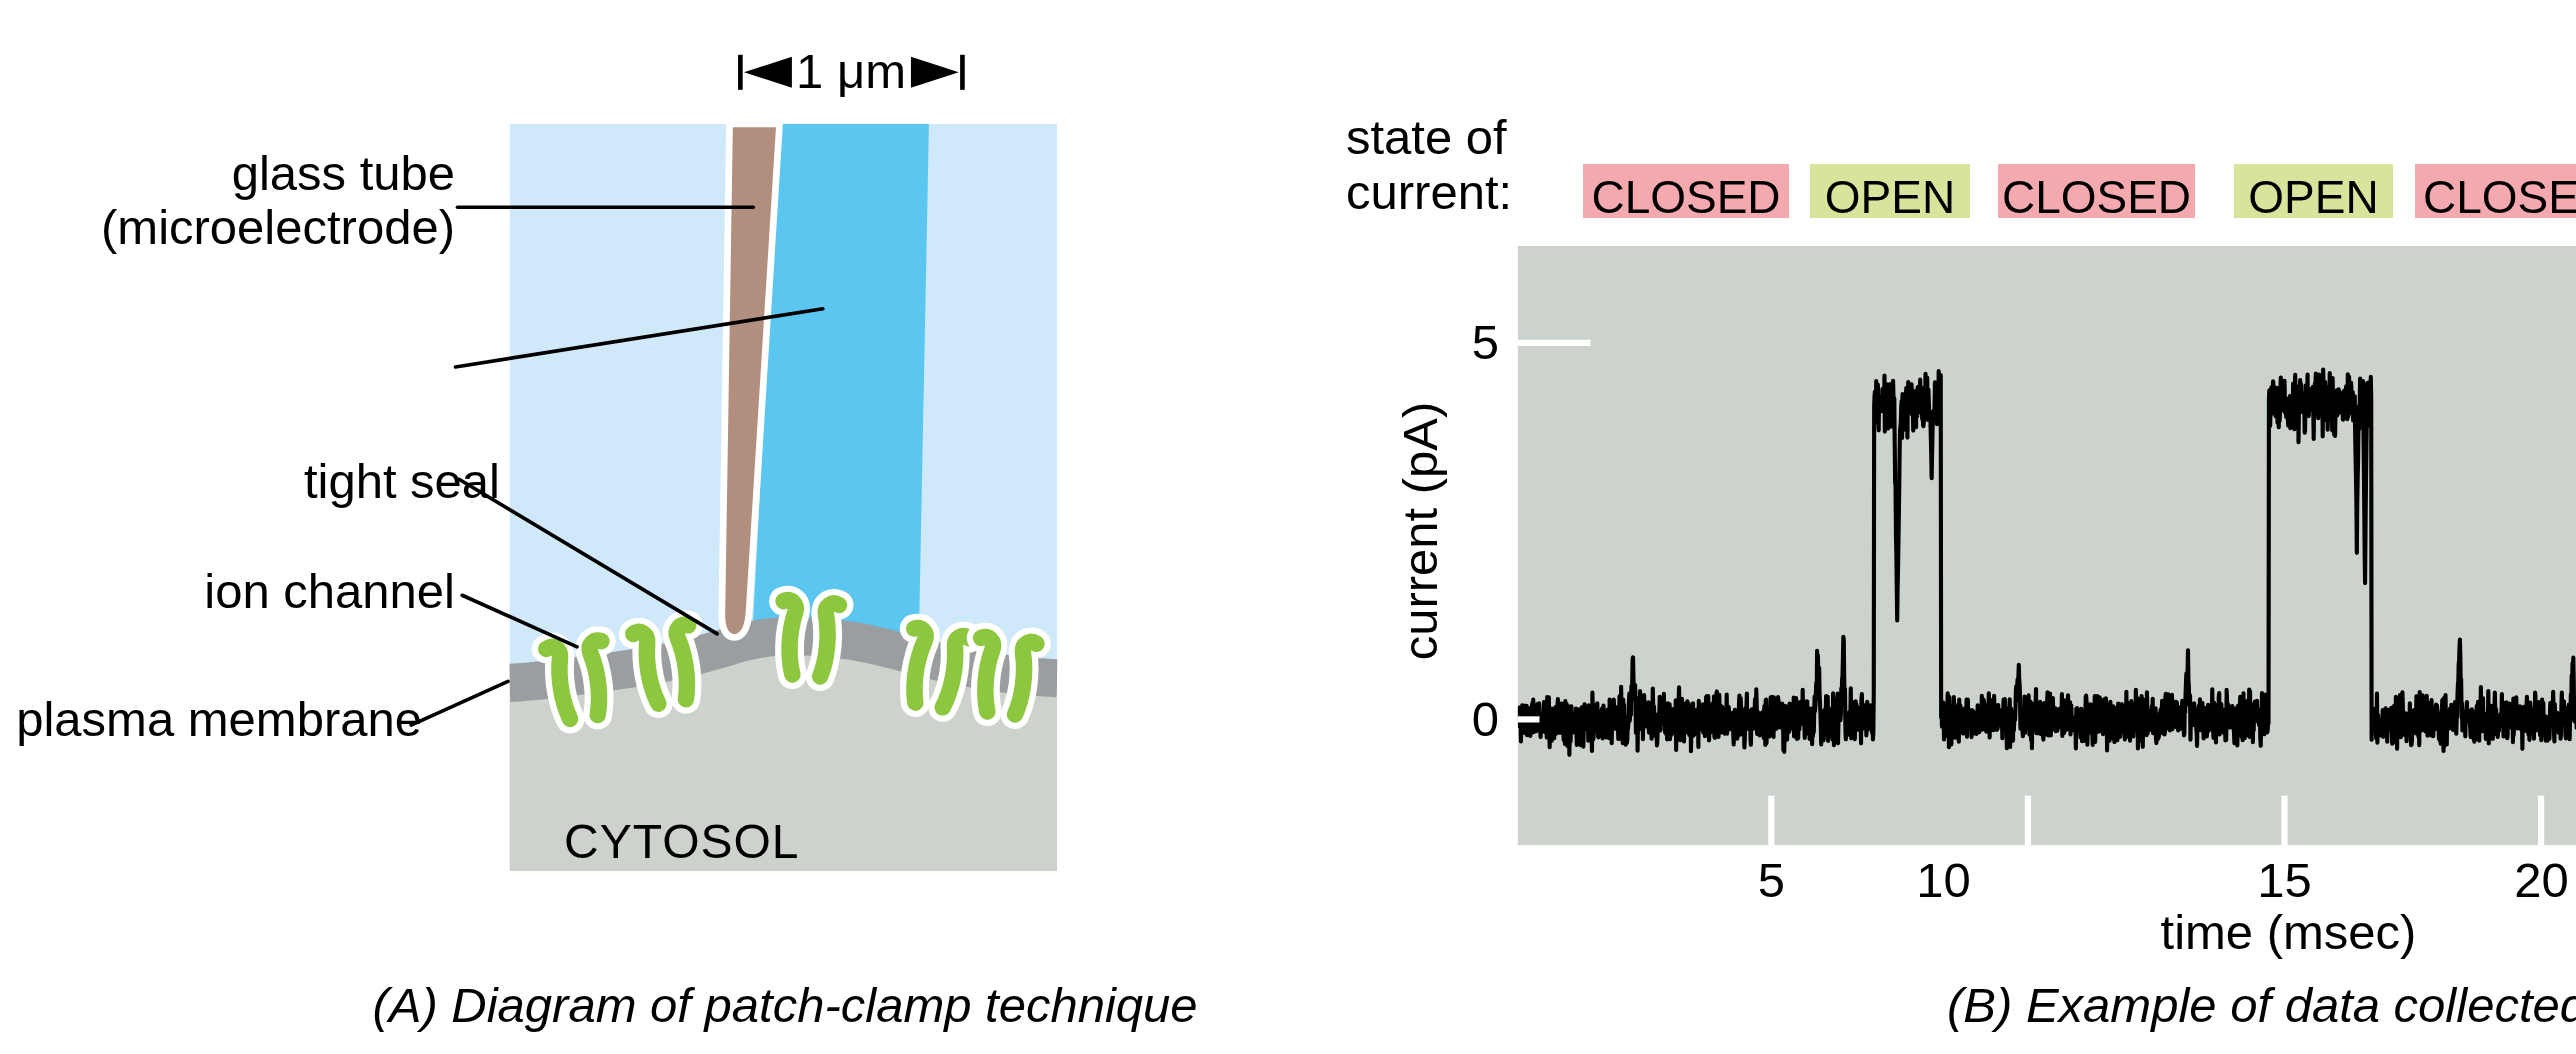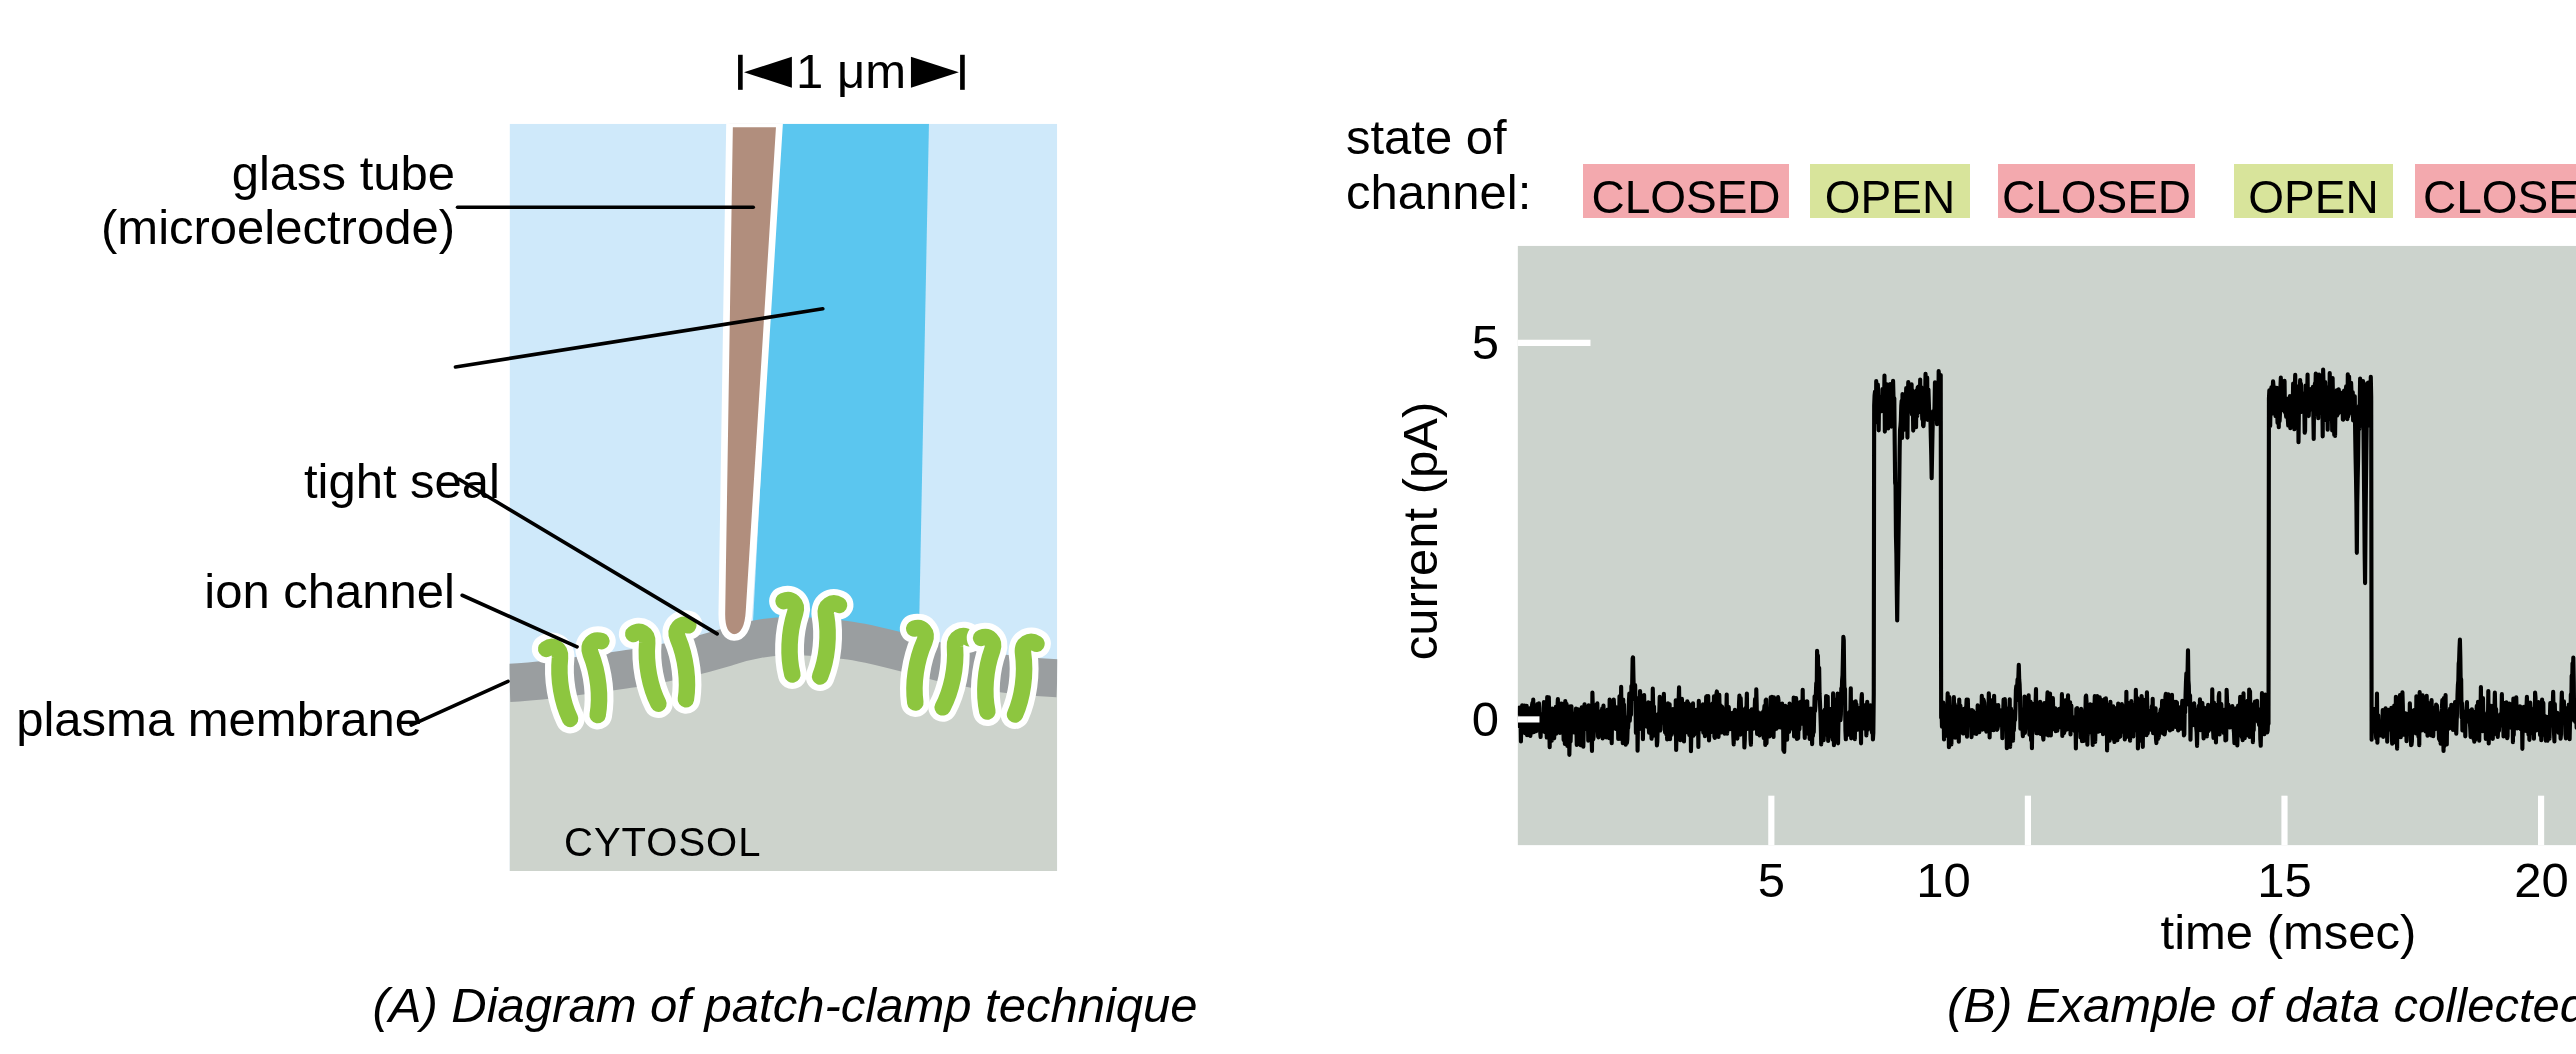--- a/index.html
+++ b/index.html
@@ -3,21 +3,21 @@
 <meta charset="utf-8">
 <style>
   html,body{margin:0;padding:0;background:#fff;}
   #canvas{position:relative;width:2911px;height:1055px;background:#fff;overflow:hidden;
           font-family:"Liberation Sans", sans-serif;color:#000;}
   #art{position:absolute;left:0;top:0;width:2911px;height:1055px;}
   .txt{position:absolute;white-space:pre;line-height:54px;font-size:49px;}
   .ra{text-align:right;margin-left:7px;}
   .ctr{text-align:center;}
   .lbl-col{left:0;}
-  .cyt{font-size:40px;letter-spacing:1px;line-height:40px;}
+  .cyt{font-size:48px;letter-spacing:1px;line-height:40px;}
   .chip{position:absolute;top:164px;height:54px;line-height:66px;text-align:center;
         font-size:46px;}
   .chip.closed{background:var(--c-chip-closed);}
   .chip.open{background:var(--c-chip-open);}
   .ticklab{position:absolute;width:155px;text-align:center;font-size:49px;line-height:49px;}
   .ylab{position:absolute;width:155px;text-align:right;font-size:49px;line-height:49px;}
   .rot{position:absolute;transform:translate(-50%,-50%) rotate(-90deg);font-size:49px;line-height:49px;white-space:nowrap;}
   .cap{font-size:49px;line-height:49px;font-style:italic;}
   .ch-w{fill:none;stroke:var(--c-white);stroke-width:56;stroke-linecap:round;}
   .ch-g{fill:none;stroke:var(--c-green);stroke-width:32;stroke-linecap:round;}
@@ -112,21 +112,21 @@
 
   <div class="txt ra lbl-col" style="width:407px;top:692px;padding-left:8px;"><span>plasma membrane</span></div>
 
   <div class="txt cyt" style="left:564px;top:822px;"><span>CYTOSOL</span></div>
 
   <div class="txt ctr" style="left:748px;width:206px;top:47px;line-height:49px;"><span>1 μm</span></div>
 
   <div class="txt ctr cap" style="left:270px;width:1030px;top:981px;"><span>(A) Diagram of patch-clamp technique</span></div>
 
   <div class="txt" style="left:1346px;top:113px;line-height:49px;"><span>state of</span></div>
-  <div class="txt" style="left:1346px;top:168px;line-height:49px;"><span>channel:</span></div>
+  <div class="txt" style="left:1346px;top:168px;line-height:49px;"><span>current:</span></div>
 
   <div class="chip closed" style="left:1583px;width:206px;">CLOSED</div>
   <div class="chip open" style="left:1810px;width:160px;">OPEN</div>
   <div class="chip closed" style="left:1998px;width:197px;">CLOSED</div>
   <div class="chip open" style="left:2234px;width:159px;">OPEN</div>
   <div class="chip closed" style="left:2415px;width:205px;">CLOSED</div>
 
   <div class="ylab" style="left:1344px;top:318px;"><span>5</span></div>
   <div class="ylab" style="left:1344px;top:695px;"><span>0</span></div>
 

